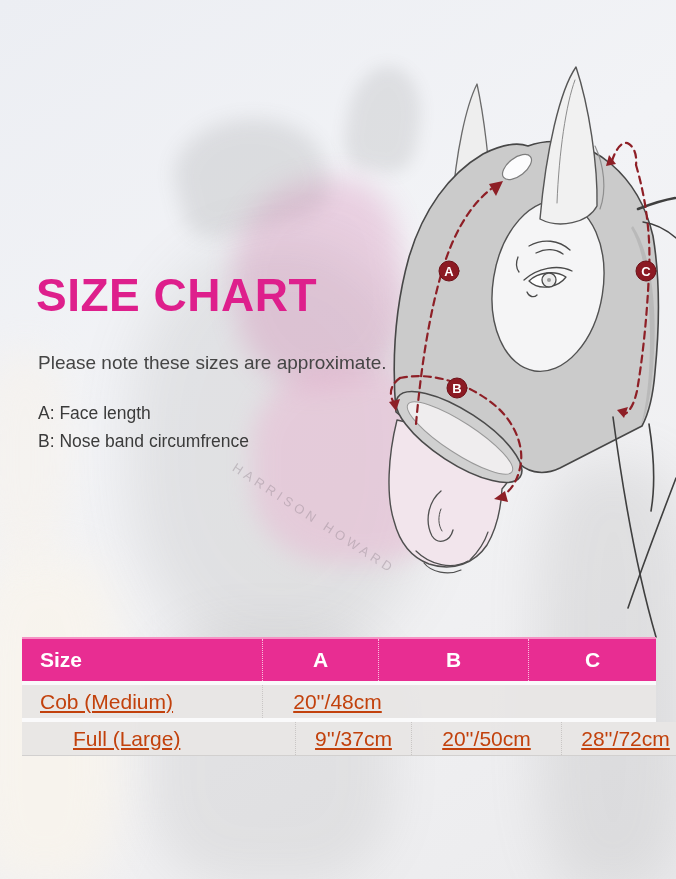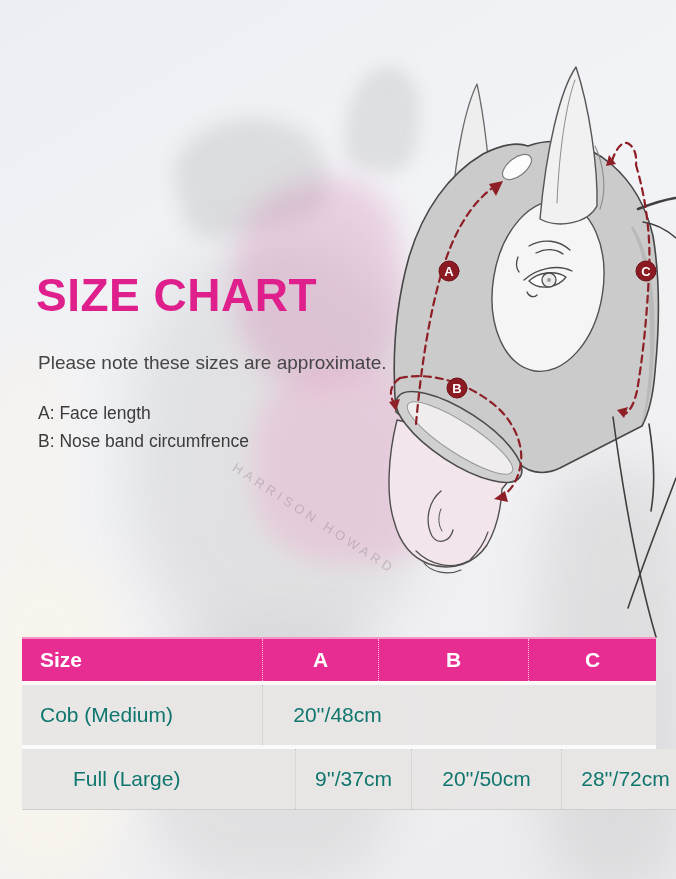--- a/index.html
+++ b/index.html
@@ -32,21 +32,21 @@
     letter-spacing:.5px;color:#de1f8c;
   }
   .subtitle{position:absolute;left:38px;top:352px;font-size:19px;color:#454545;}
   .legend{position:absolute;left:38px;top:368px;font-size:17.5px;color:#3b3b3b;margin-top:32px;}
   .legend div{line-height:27.5px;}
   
   .size-table{position:absolute;left:22px;top:637px;width:634px;font-size:21px;}
   .t-row{display:flex;width:100%;}
   .t-header{height:44px;background:#e82d92;border-top:2px solid #f692c4;box-sizing:border-box;color:#ffffff;font-weight:bold;}
   .t-gap{height:4px;background:#fafafb;}
-  .t-body{height:60px;background:rgba(232,230,229,0.95);color:#0f766e;}
+  .t-body{height:33px;background:rgba(232,230,229,0.95);color:#c2410c;text-decoration:underline;}
   .t-body.last{border-bottom:1px solid #d2d0cf;box-sizing:content-box;padding-left:33px;}
   .cell{display:flex;align-items:center;justify-content:center;box-sizing:border-box;}
   .c-size{width:240px;justify-content:flex-start;padding-left:18px;}
   .c-a{width:116px;}
   .c-b{width:150px;}
   .c-c{width:128px;}
   .t-header .c-a,.t-header .c-b,.t-header .c-c{border-left:1px dotted rgba(255,255,255,0.7);}
   .t-body .c-a,.t-body .c-b,.t-body .c-c{border-left:1px dotted #c9c6c5;}
 </style>
 </head>

